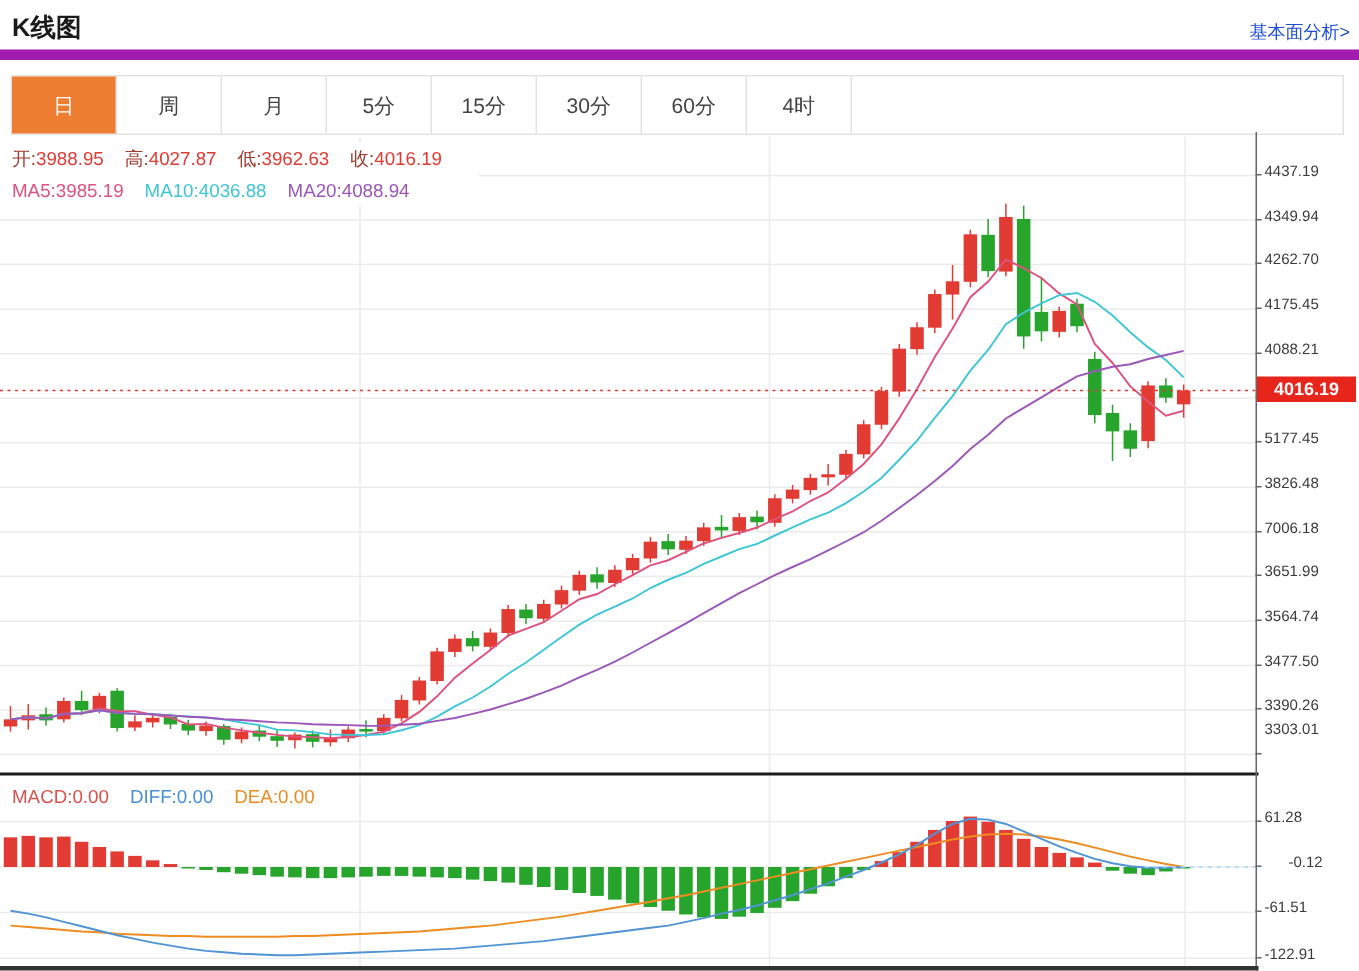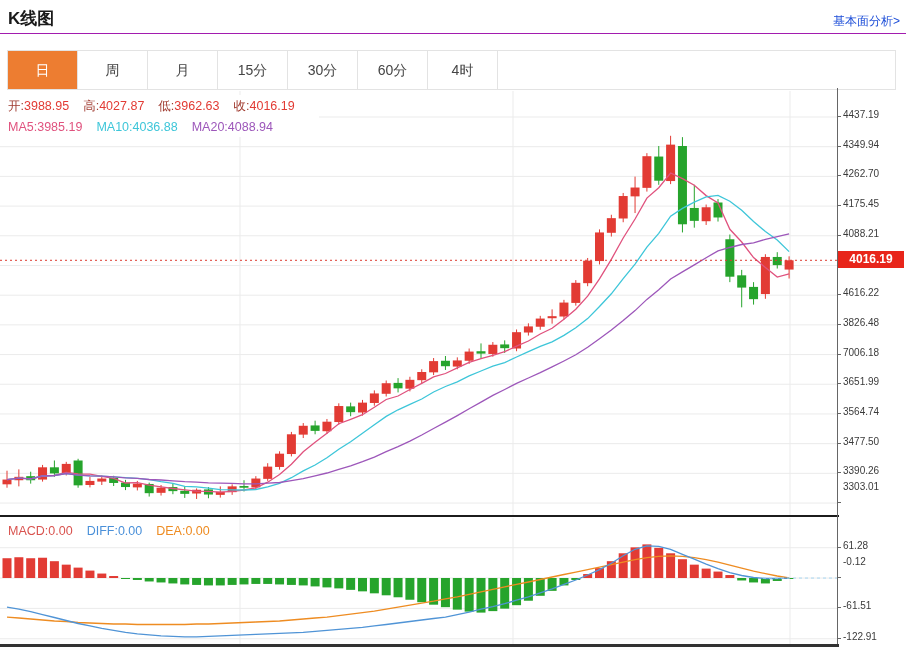--- a/index.html
+++ b/index.html
@@ -2,21 +2,21 @@
 <html><head>
 <meta charset="utf-8">
 <style>
   html,body{margin:0;padding:0;}
   body{
     width:906px;height:647px;position:relative;overflow:hidden;
     background:#fff;font-family:"Liberation Sans","DejaVu Sans",sans-serif;
     -webkit-font-smoothing:antialiased;
   }
   
-  .header{position:absolute;top:0;left:0;width:906px;height:33px;border-bottom:1px solid #a21caf;background:#fff;}
+  .header{position:absolute;top:0;left:0;width:906px;height:33px;border-bottom:7px solid #a21caf;background:#fff;}
   .title{position:absolute;left:8px;top:7px;font-size:17px;font-weight:bold;color:#1a1a1a;}
   .fund-link{position:absolute;right:6px;top:13px;font-size:12px;color:#1d4ed8;text-decoration:none;cursor:pointer;}
   
   .tabbar{position:absolute;top:50px;left:7px;width:889px;height:40px;border:1px solid #e3e3e3;display:flex;background:#fff;box-sizing:border-box;}
   .tab{width:70px;height:100%;line-height:38px;text-align:center;font-size:14px;color:#444;border-right:1px solid #e3e3e3;cursor:pointer;box-sizing:border-box;}
   .tab.active{background:#ed7d31;color:#fff;}
   .tab-filler{flex:1;}
   
   .chart-region{position:absolute;top:91px;left:0;width:906px;height:396px;}
   #main-svg{position:absolute;left:0;top:0;}
@@ -42,20 +42,21 @@
 
 <div class="header">
   <div class="title">K线图</div>
   <a class="fund-link">基本面分析&gt;</a>
 </div>
 
 <div class="tabbar" id="tabbar">
     <div class="tab active">日</div>
     <div class="tab">周</div>
     <div class="tab">月</div>
+    <div class="tab">5分</div>
     <div class="tab">15分</div>
     <div class="tab">30分</div>
     <div class="tab">60分</div>
     <div class="tab">4时</div>
     <div class="tab-filler"></div>
   </div>
 
 <div class="chart-region">
   <svg id="main-svg" width="837" height="425">
       <line x1="0" y1="26" x2="837" y2="26" stroke="#ebebeb" stroke-width="1"></line>
@@ -309,39 +310,39 @@
       <div class="axis-label" style="top: 48px;">4349.94</div>
       <div class="axis-dash" style="top: 84px;"></div>
       <div class="axis-label" style="top: 77px;">4262.70</div>
       <div class="axis-dash" style="top: 114px;"></div>
       <div class="axis-label" style="top: 107px;">4175.45</div>
       <div class="axis-dash" style="top: 144px;"></div>
       <div class="axis-label" style="top: 137px;">4088.21</div>
       <div class="axis-dash" style="top: 173px;"></div>
       <div class="axis-label" style="top: 166px;">4000.97</div>
       <div class="axis-dash" style="top: 203px;"></div>
-      <div class="axis-label" style="top: 196px;">4616.22</div>
+      <div class="axis-label" style="top: 196px;">5177.45</div>
       <div class="axis-dash" style="top: 233px;"></div>
       <div class="axis-label" style="top: 226px;">3826.48</div>
       <div class="axis-dash" style="top: 263px;"></div>
       <div class="axis-label" style="top: 256px;">7006.18</div>
       <div class="axis-dash" style="top: 292px;"></div>
       <div class="axis-label" style="top: 285px;">3651.99</div>
       <div class="axis-dash" style="top: 322px;"></div>
       <div class="axis-label" style="top: 315px;">3564.74</div>
       <div class="axis-dash" style="top: 352px;"></div>
       <div class="axis-label" style="top: 345px;">3477.50</div>
       <div class="axis-dash" style="top: 381px;"></div>
       <div class="axis-label" style="top: 374px;">3390.26</div>
       <div class="axis-dash" style="top: 411px;"></div>
       <div class="axis-label" style="top: 390px;">3303.01</div>
       <div class="axis-dash" style="top: 456px;"></div>
       <div class="axis-label" style="top: 449px;">61.28</div>
       <div class="axis-dash" style="top: 486px;"></div>
-      <div class="axis-label" style="top: 465px;">-0.12</div>
+      <div class="axis-label" style="top: 479px; margin-left: 16px;">-0.12</div>
       <div class="axis-dash" style="top: 516px;"></div>
       <div class="axis-label" style="top: 509px;">-61.51</div>
       <div class="axis-dash" style="top: 547px;"></div>
       <div class="axis-label" style="top: 540px;">-122.91</div>
     </div>
 
   <div class="price-badge" id="price-badge" style="top: 160px;">4016.19</div>
 
   <div class="bottom-dark"></div>
 </div>

